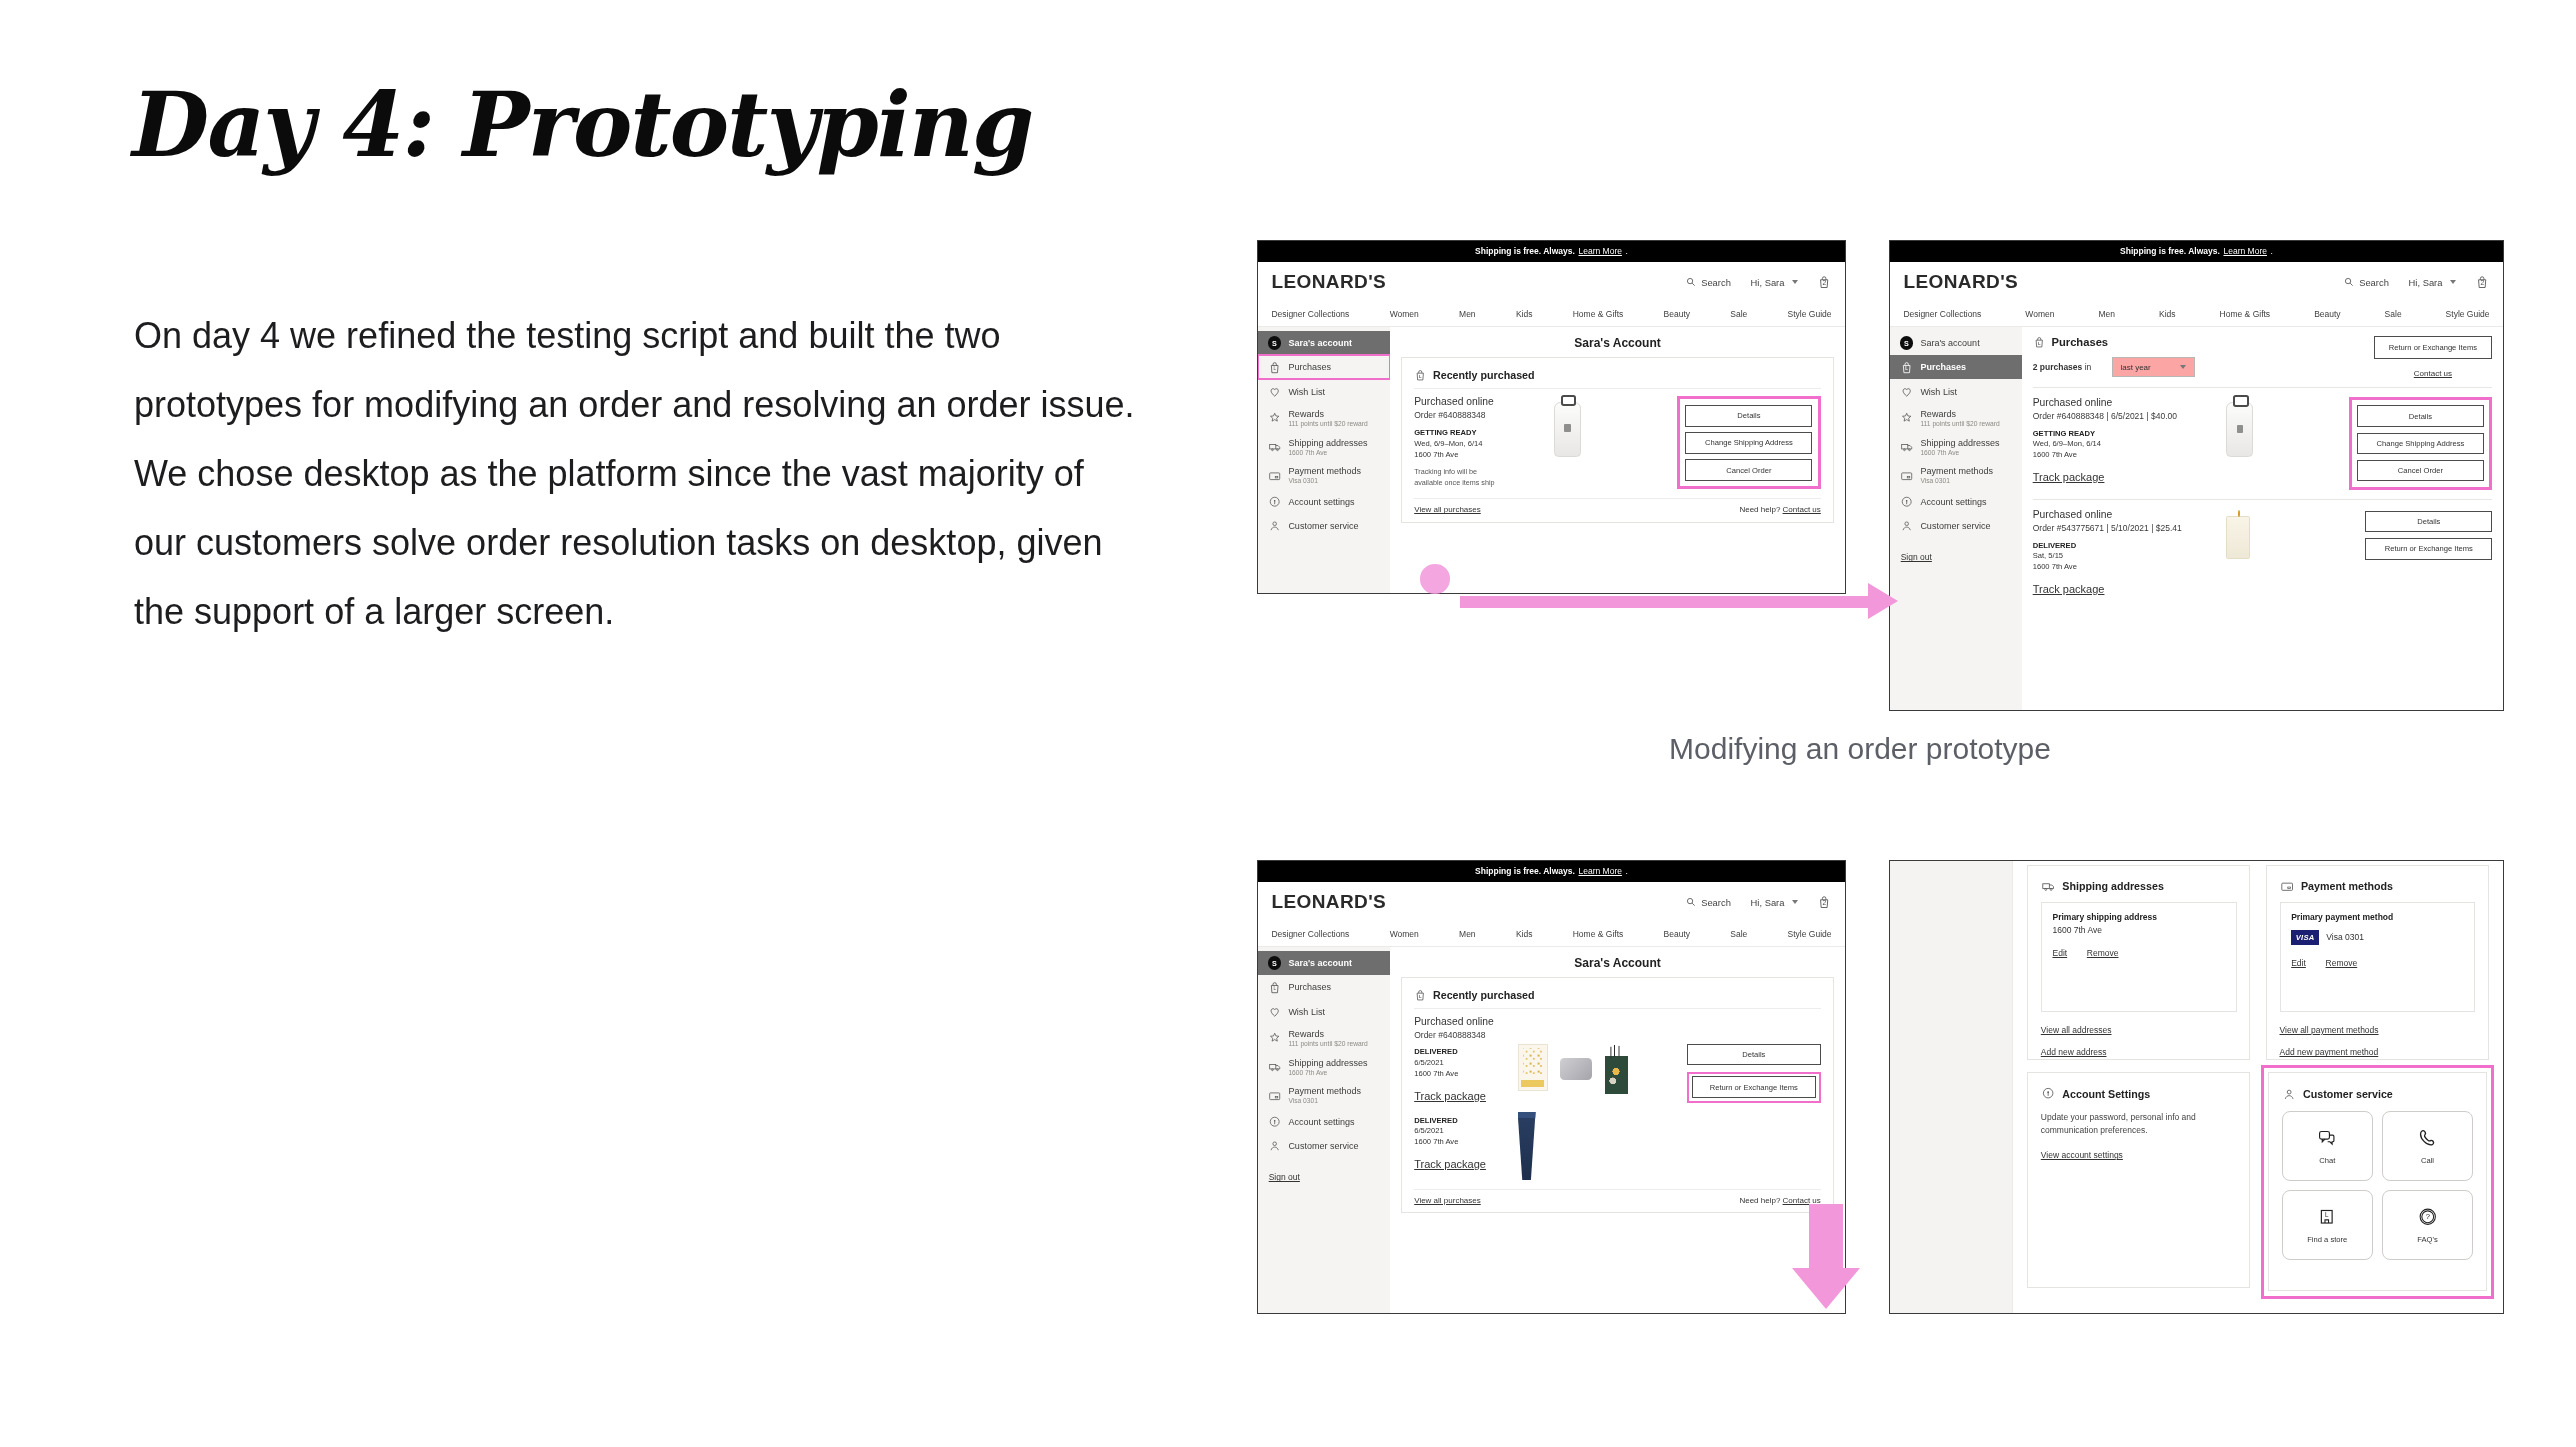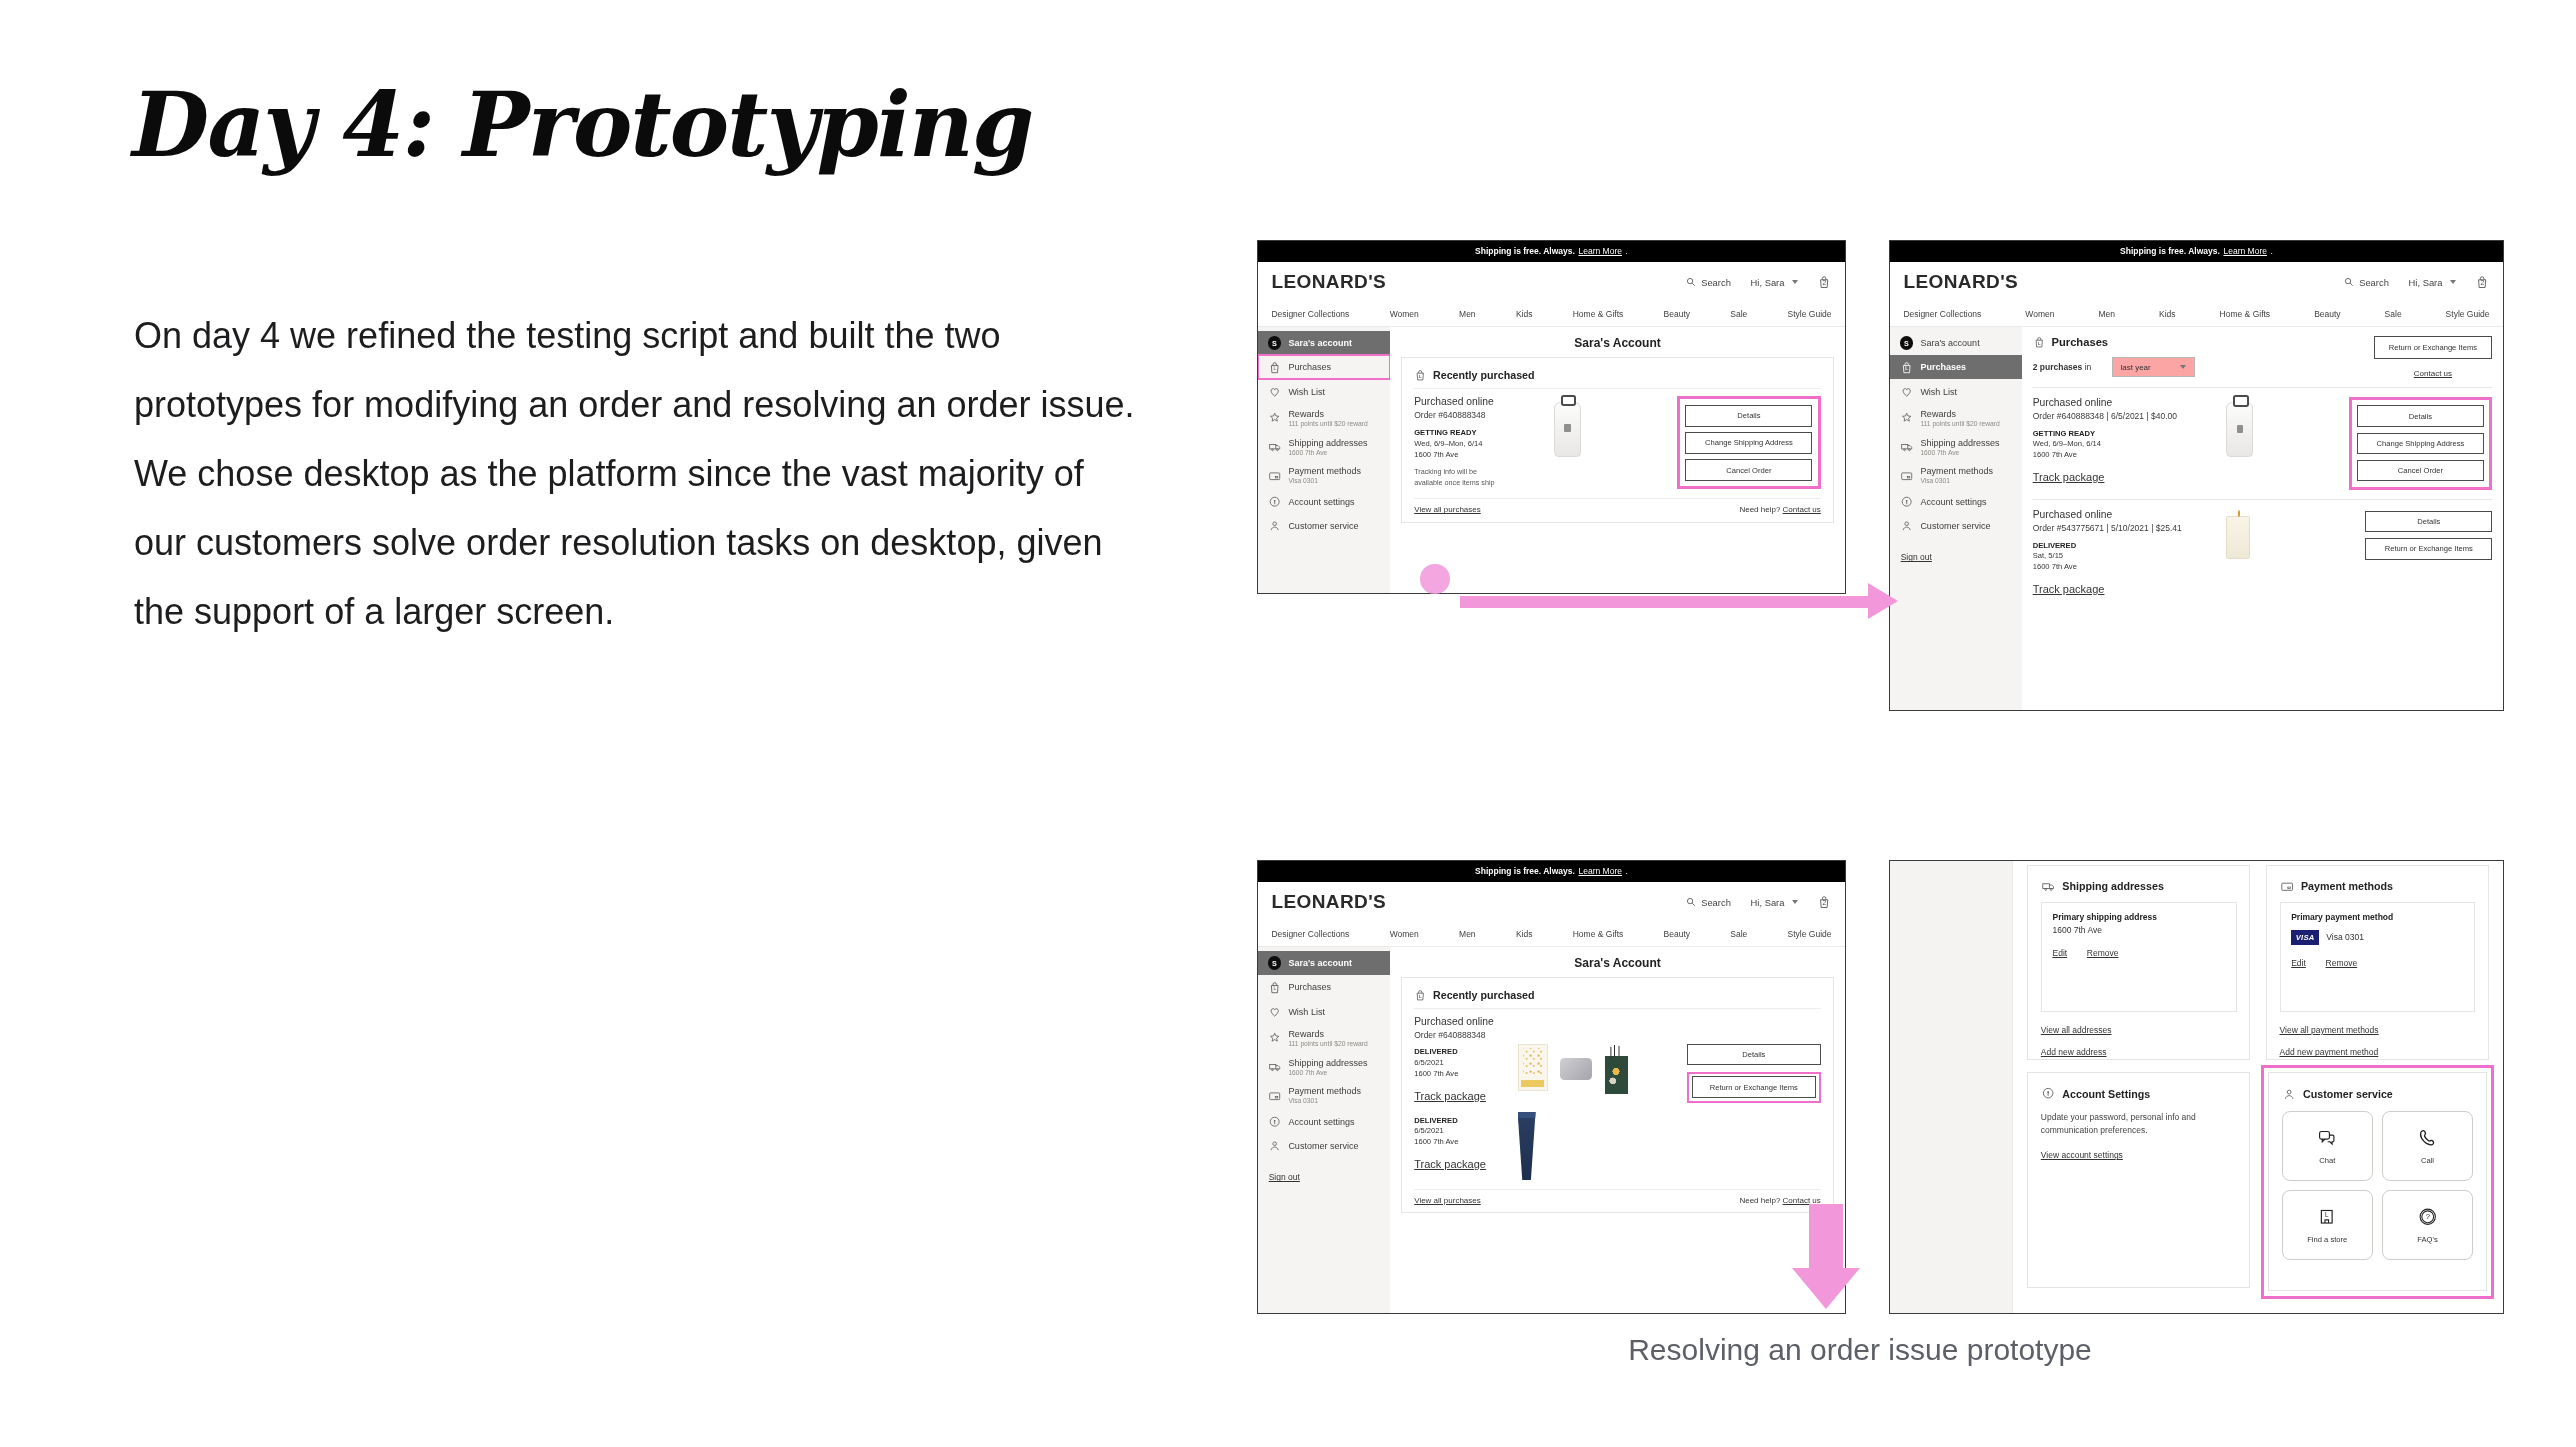--- a/index.html
+++ b/index.html
@@ -486,20 +486,21 @@
           </div>
         </div>
       </div>
     </div>
   </div>
 
   <div class="click-dot"></div>
   <div class="h-arrow-shaft"></div>
   <div class="h-arrow-head"></div>
 
+  <div class="caption cap1">Modifying an order prototype</div>
 
   <div class="shot s3">
     <div class="banner">
       <span class="b">Shipping is free. Always.</span>
       <span class="lm">Learn More</span>
         <span>.</span>
     </div>
     <div class="hdr">
       <span class="logo">LEONARD'S</span>
       <span class="hdr-right">
@@ -789,16 +790,15 @@
           </div>
         </div>
 
       </div>
     </div>
   </div>
 
   <div class="v-arrow-shaft"></div>
   <div class="v-arrow-head"></div>
 
-  <div class="caption cap2">Resolving an order issue prototype</div>
 
 </div>
 
 
 </body></html>

